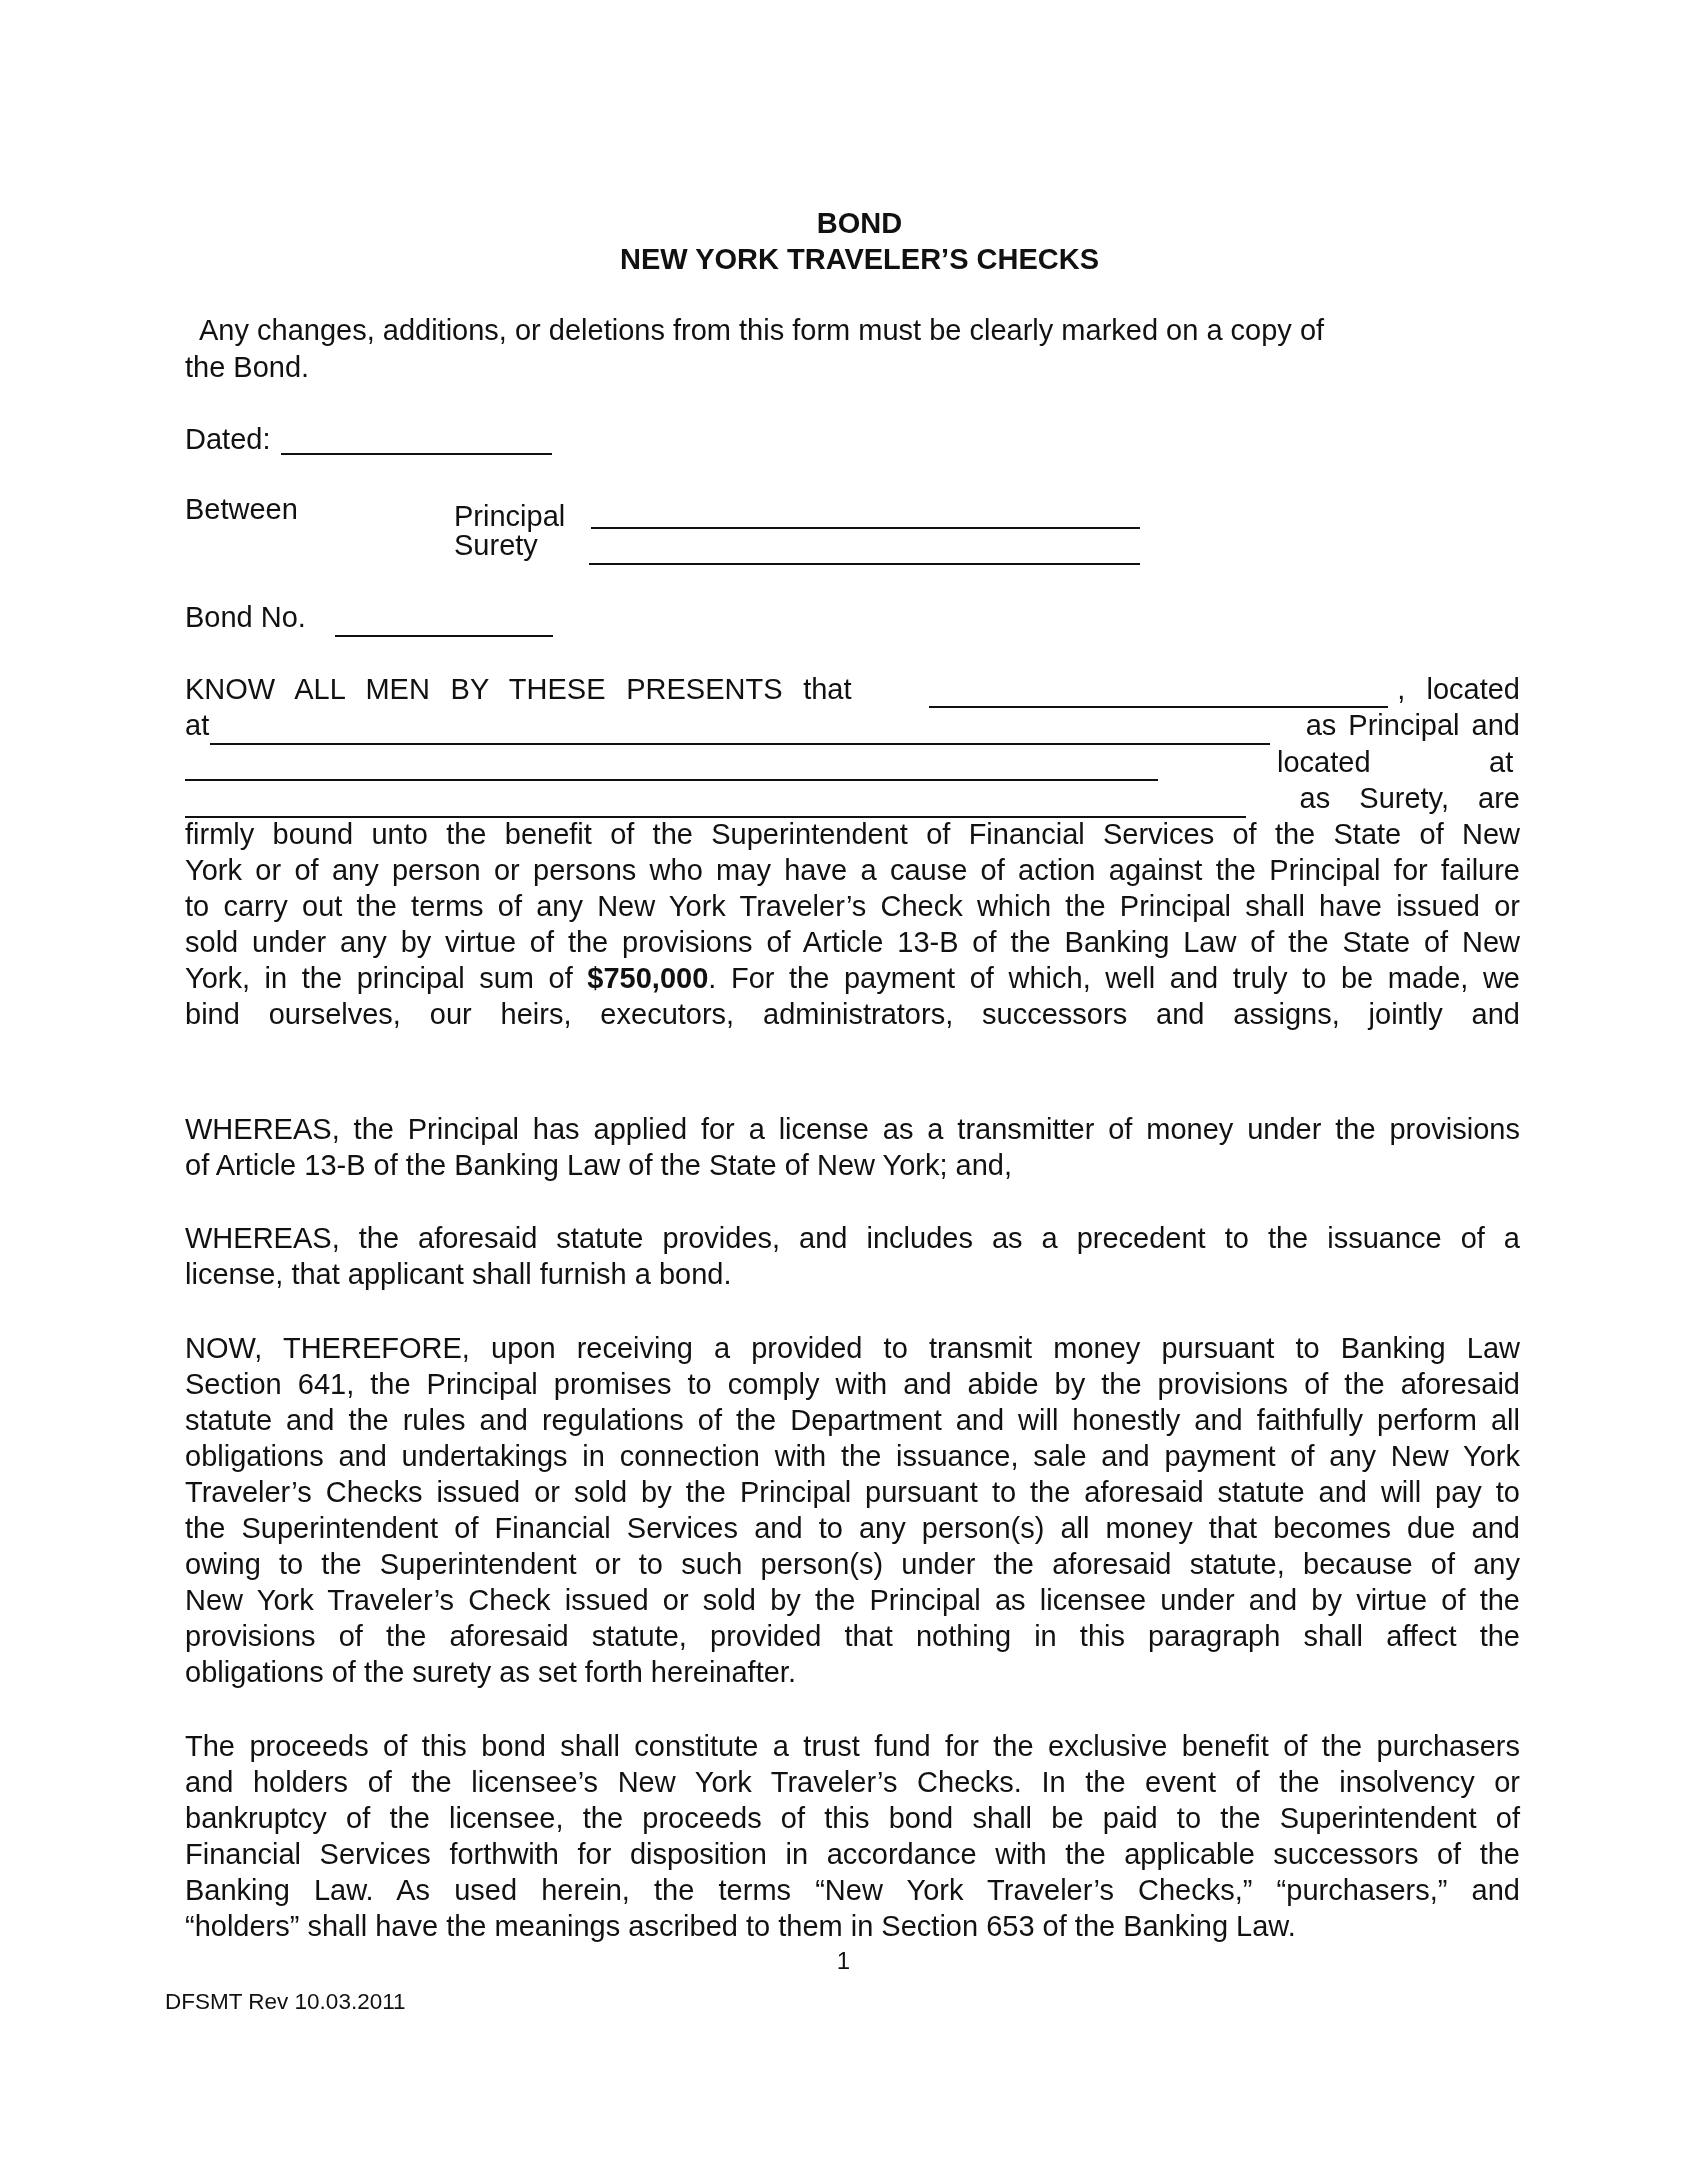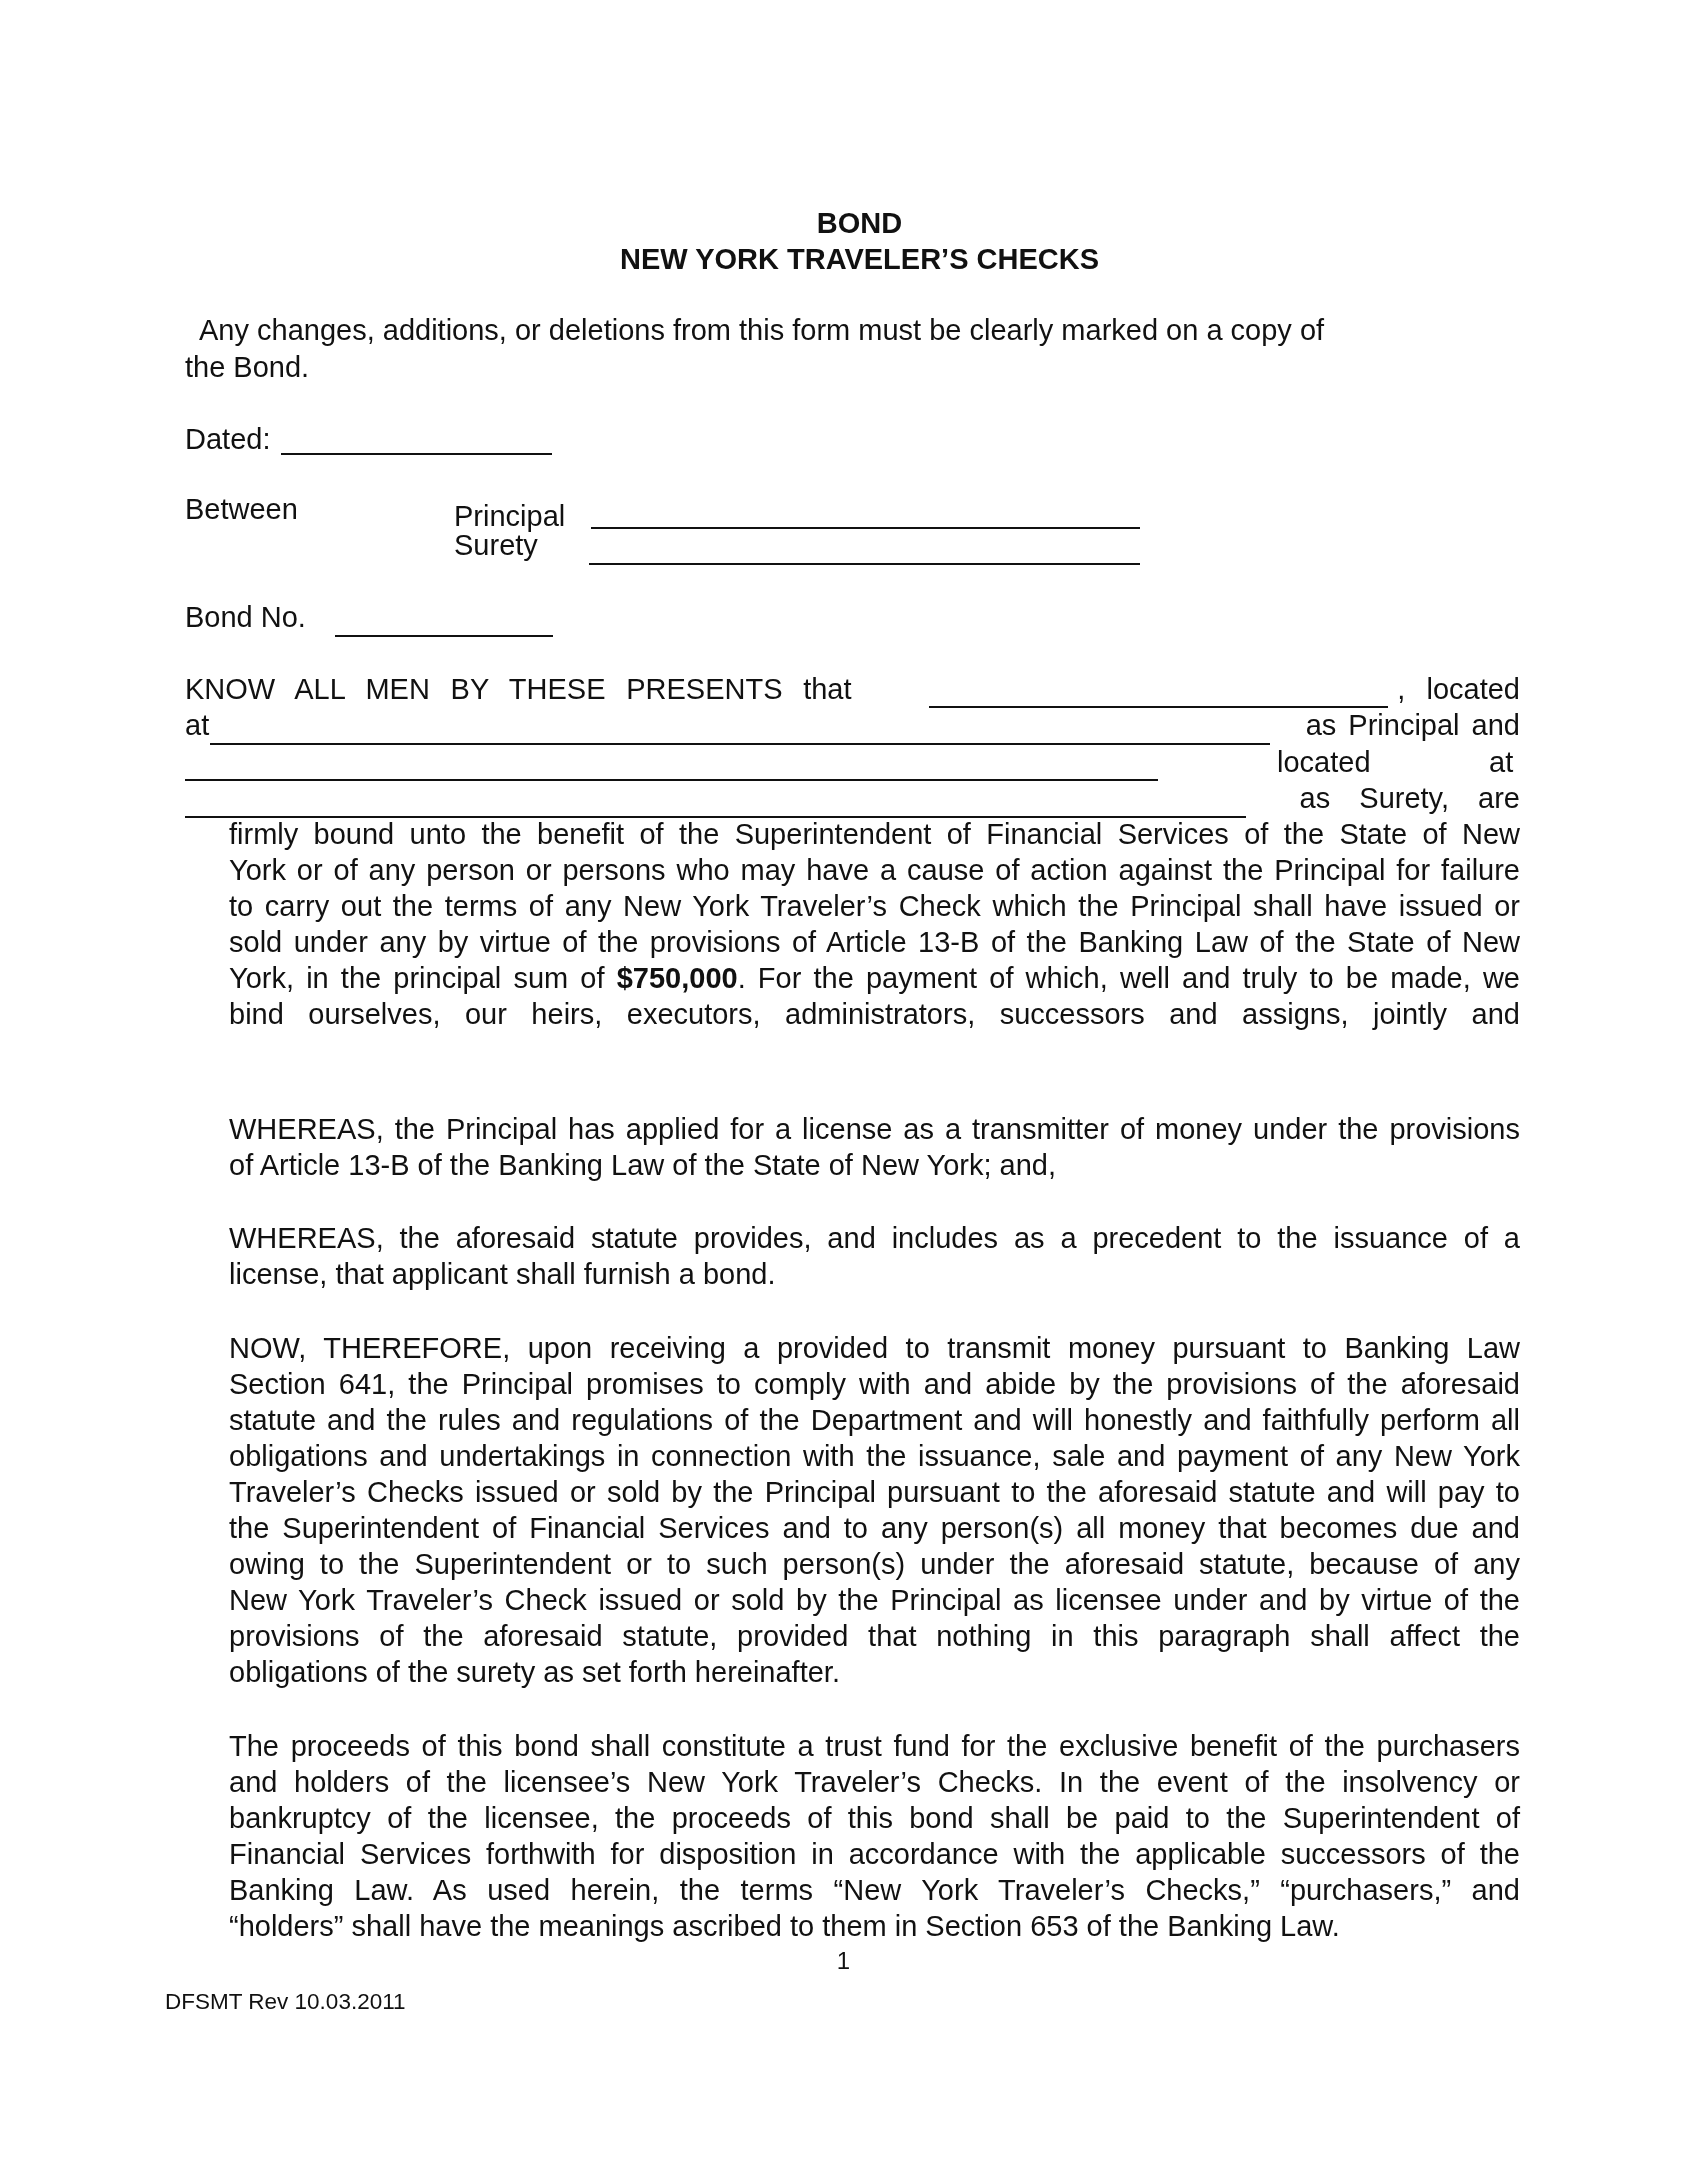--- a/index.html
+++ b/index.html
@@ -4,21 +4,21 @@
 <style>
   html, body { margin: 0; padding: 0; background: #ffffff; }
   body { width: 1687px; height: 2183px; position: relative; overflow: hidden;
          font-family: "Liberation Sans", sans-serif; color: #111111; }
   .page { position: absolute; left: 0; top: 0; width: 1687px; height: 2183px; background: #fff; }
   .title { position: absolute; left: 0; width: 1687px; text-align: center; font-weight: bold;
            font-size: 29px; line-height: 36px; padding-left: 16px; }
   .line { position: absolute; font-size: 29px; line-height: 36px; white-space: nowrap; }
   .para { position: absolute; left: 185px; width: 1335px; font-size: 29px; line-height: 36px;
           text-align: justify; }
-  .para .ln { display: block; height: 36px; white-space: nowrap; margin-left: 44px; }
+  .para .ln { display: block; height: 36px; white-space: nowrap; }
   .para .ln.j { text-align: justify; text-align-last: justify; white-space: normal; }
   .blank { position: absolute; border-bottom: 2.6px solid #111; height: 0; }
   .field { position: absolute; display: block; }
   b { font-weight: bold; }
   .footer { position: absolute; font-size: 22.5px; line-height: 26.5px; }
 </style>
 </head>
 <body>
 
 <div class="page">

